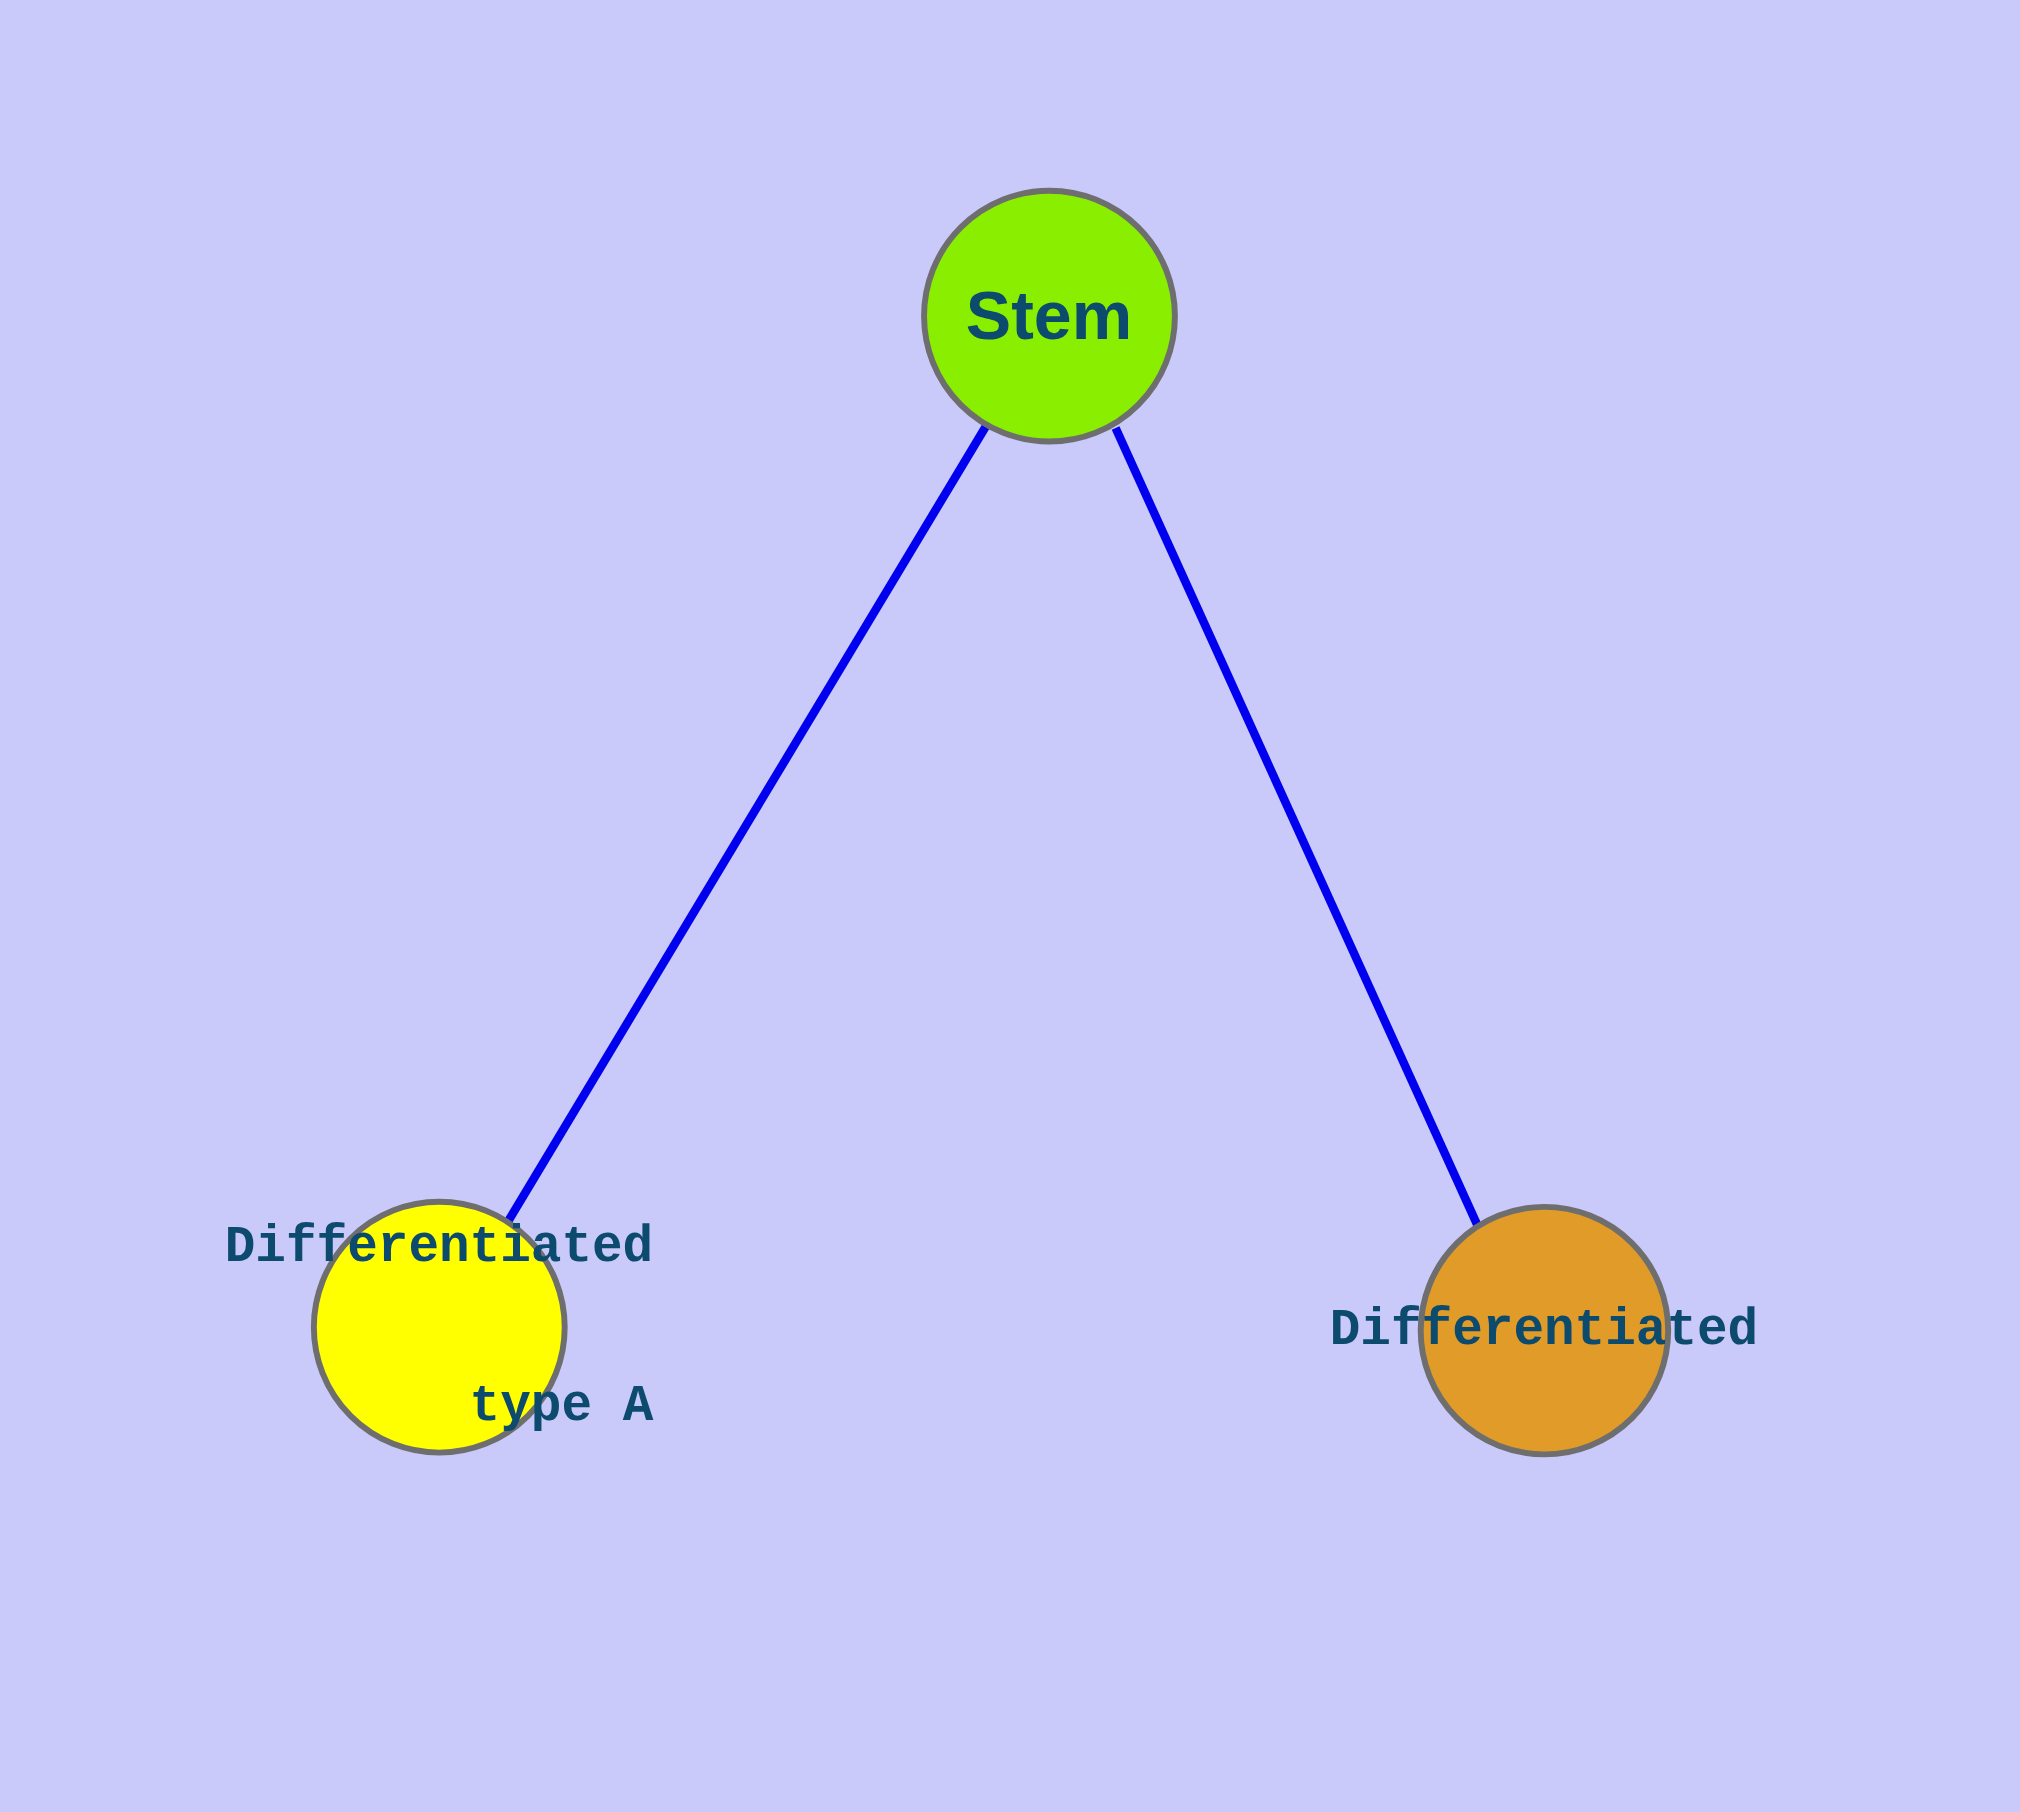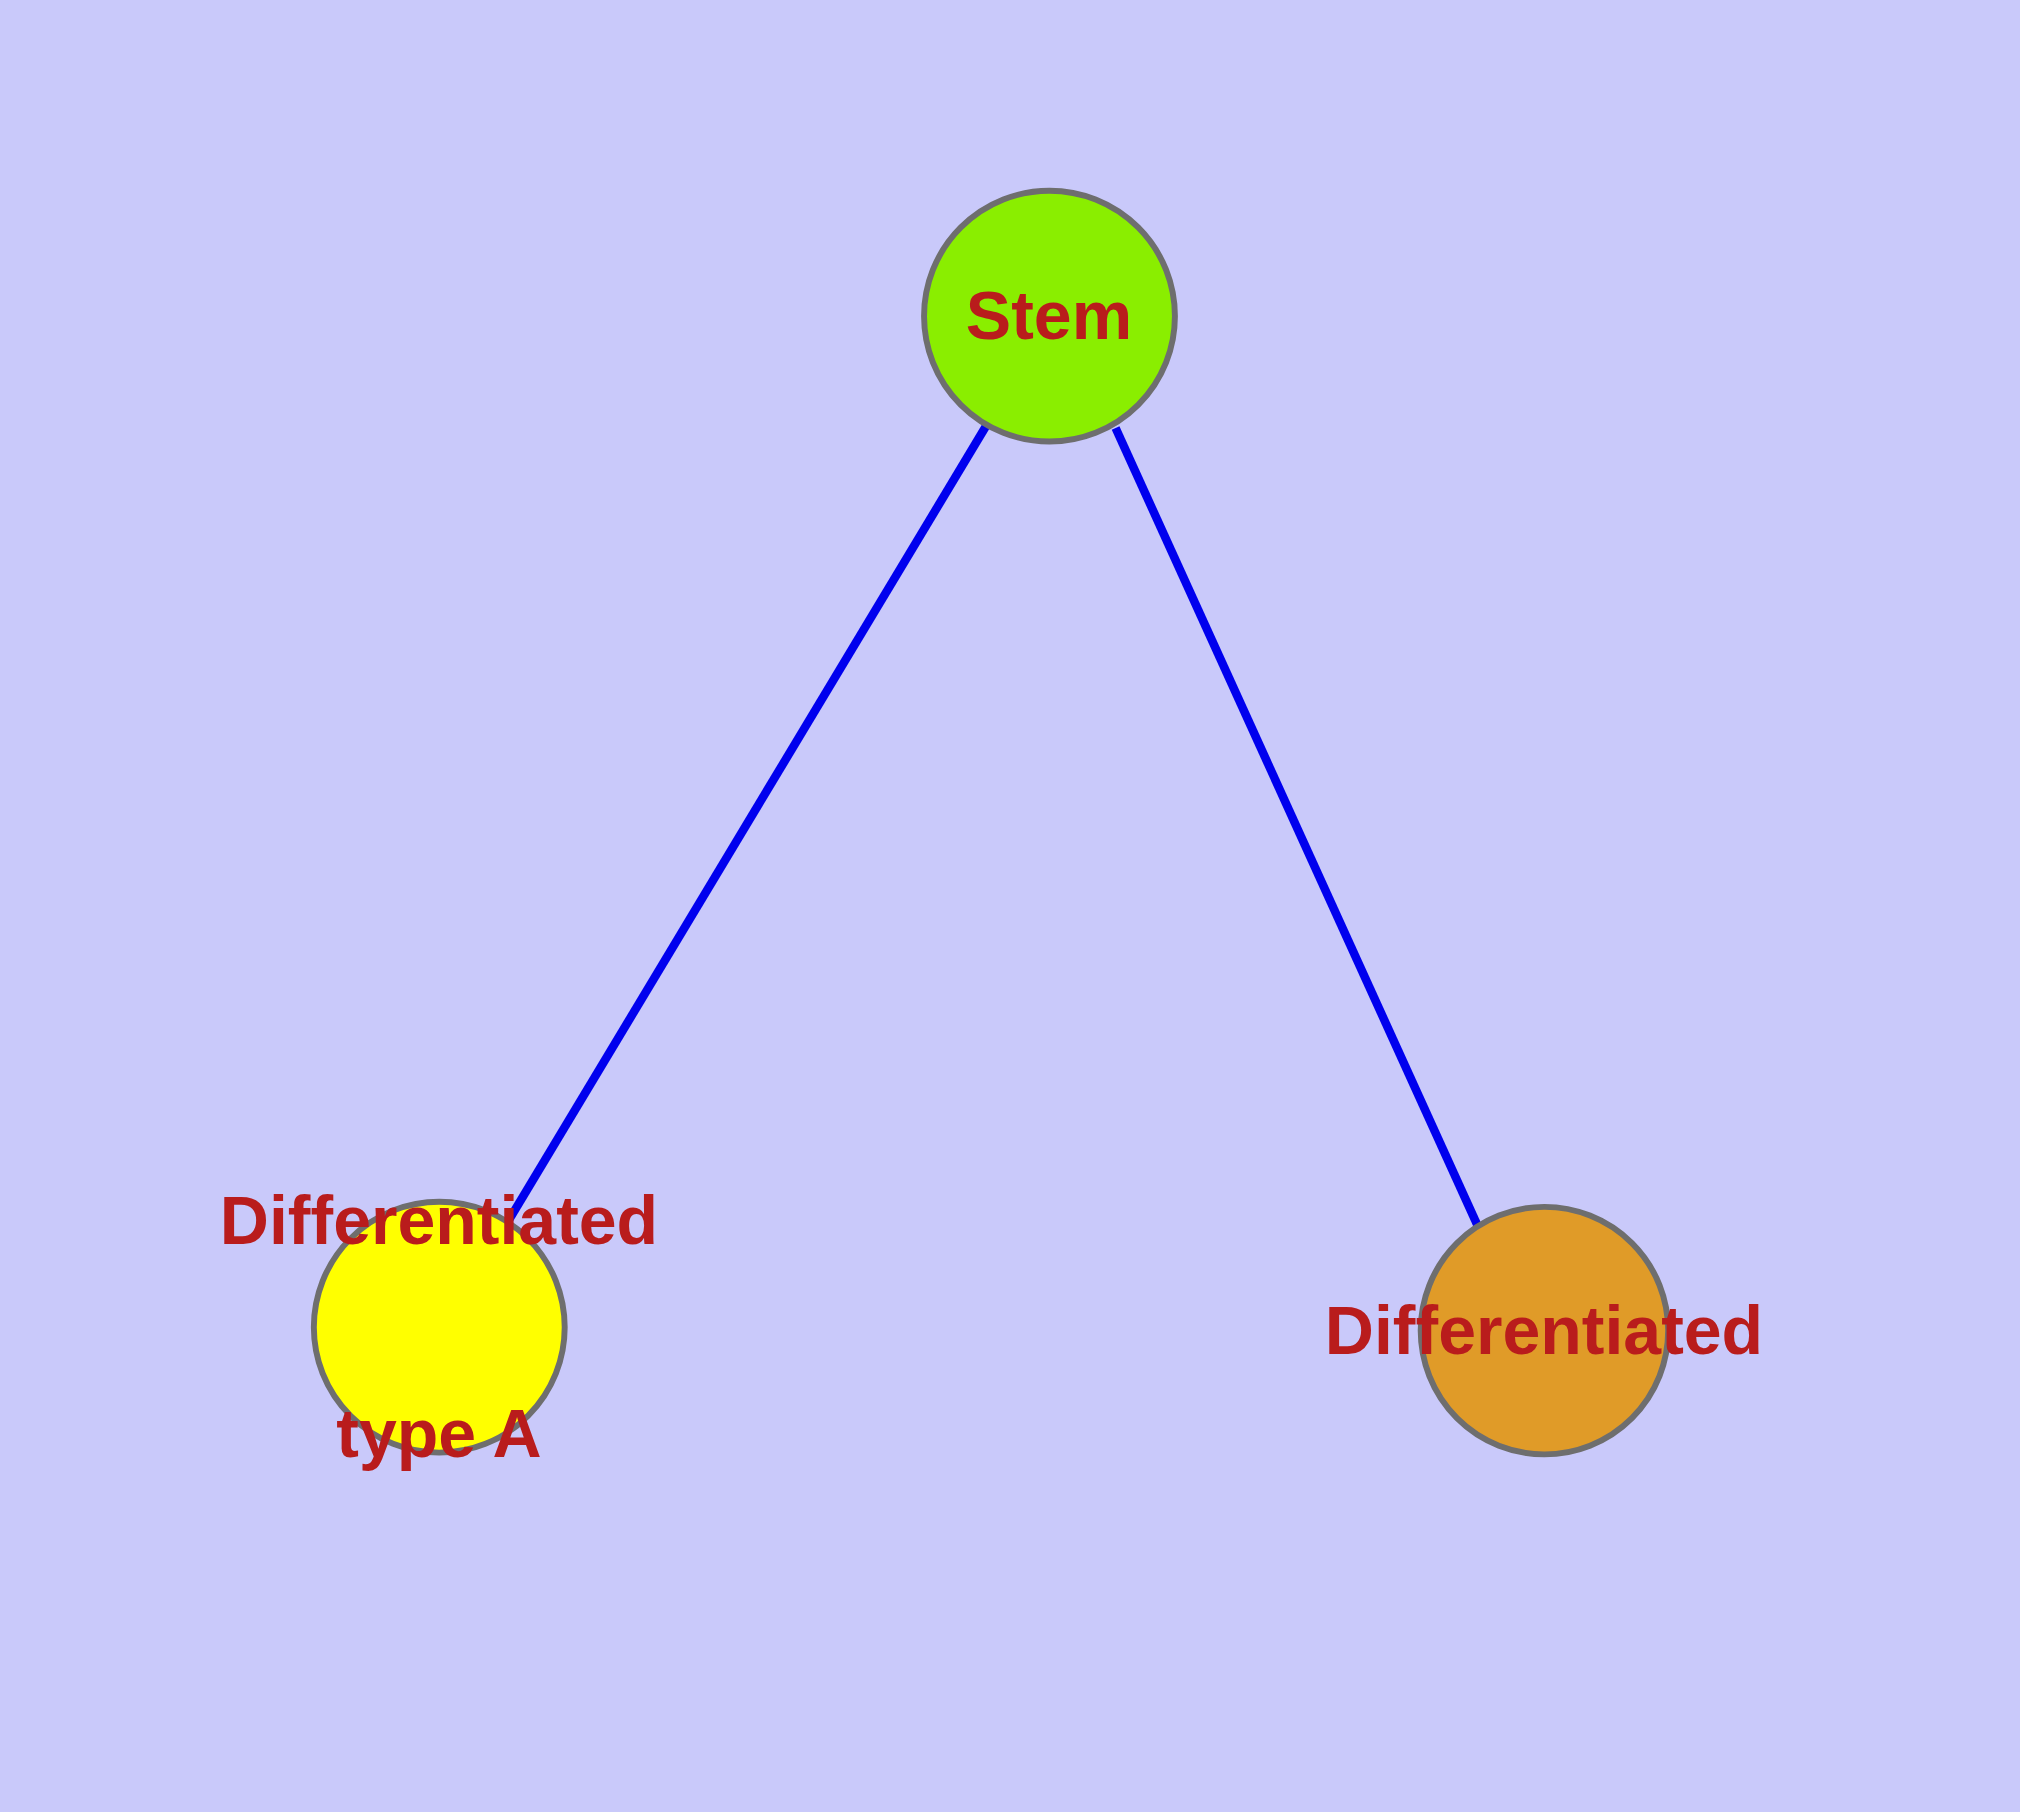--- a/index.html
+++ b/index.html
@@ -18,34 +18,35 @@
   #graph-svg {
     position: absolute;
     left: 0;
     top: 0;
     width: 2021px;
     height: 1812px;
     display: block;
   }
   .node-label {
     position: absolute;
-    text-align: center;
+    text-align: right;
     font-family: "Liberation Sans", sans-serif;
     font-weight: bold;
-    color: #b91c1c;
+    color: #0c4a6e;
     white-space: pre;
     line-height: 1.04;
     pointer-events: none;
     transform: translate(-50%, -50%);
   }
   .label-stem {
     font-size: 68px;
   }
   .label-diff {
-    font-size: 68px;
+    font-size: 51px;
+    font-family: Liberation Mono, monospace;
   }
 </style>
 </head>
 <body>
 
 <div id="canvas">
 
   <svg id="graph-svg" viewBox="0 0 2384 2138" xmlns="http://www.w3.org/2000/svg">
 
     <g>

